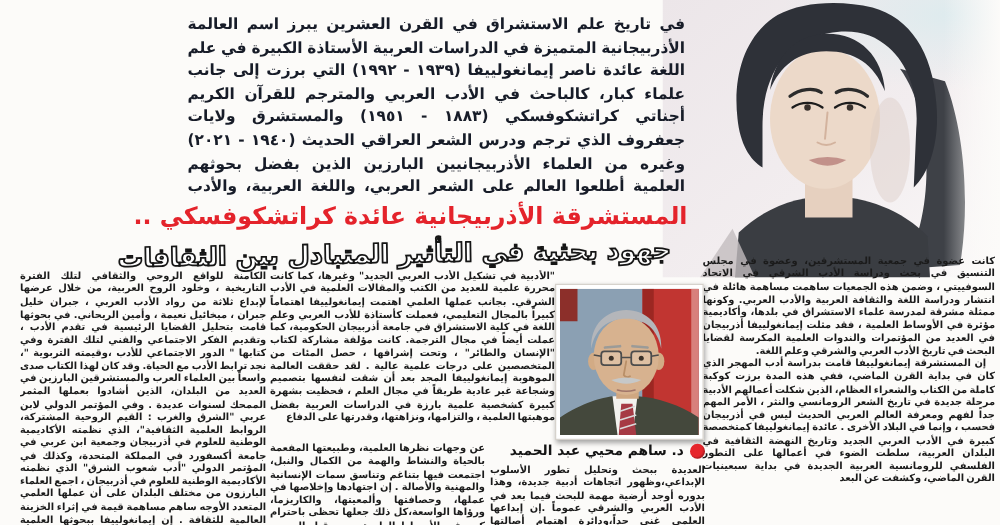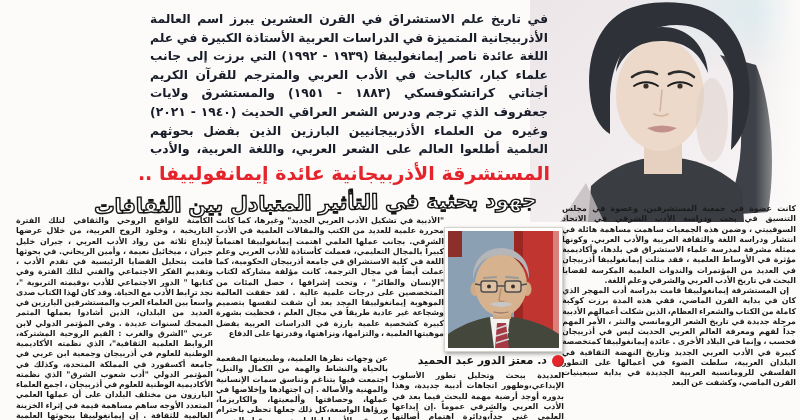--- a/index.html
+++ b/index.html
@@ -113,21 +113,21 @@
       <path d="M132,90 L130,111 M124,114 Q131,118 138,114" stroke="#d3b39e" stroke-width="1.6" fill="none" stroke-linecap="round"></path>
 
       <path d="M117,128 Q132,123 147,128 Q132,137 117,128 Z" fill="#c2918a"></path>
 
       <rect x="225" y="0" width="45" height="222" fill="url(#wfade)"></rect>
     </svg>
   </div>
 
   <div class="header-text">في تاريخ علم الاستشراق في القرن العشرين يبرز اسم العالمة الأذربيجانية المتميزة في الدراسات العربية الأستاذة الكبيرة في علم اللغة عائدة ناصر إيمانغولييفا (١٩٣٩ - ١٩٩٢) التي برزت إلى جانب علماء كبار، كالباحث في الأدب العربي والمترجم للقرآن الكريم أجناتي كراتشكوفسكي (١٨٨٣ - ١٩٥١) والمستشرق ولايات جعفروف الذي ترجم ودرس الشعر العراقي الحديث (١٩٤٠ - ٢٠٢١) وغيره من العلماء الأذربيجانيين البارزين الذين بفضل بحوثهم العلمية أطلعوا العالم على الشعر العربي، واللغة العربية، والأدب العربي الحديث والثقافة العربية. كانت العالمة الموهوبة والنشطة الاجتماعية الأستاذة عائدة إيمانغولييفا أول امرأة أذربيجانية تعمل في مجال الاستشراق ،وتشغل منصب مدير معهد الدراسات الشرقية التابع للأكاديمية الوطنية للعلوم، والمرأة الأولى الحاصلة على درجة الدكتوراه في علم اللغة، والباحثة الأولى في أدب المهجر في أذربيجان .</div>
 
-  <div class="red-title">المستشرقة الأذربيجانية عائدة إيمانفولييفا ..</div>
+  <div class="red-title">المستشرقة الأذربيجانية عائدة كراتشكوفسكي ..</div>
 
   <div class="sub-title">جهود بحثية في التأثير المتبادل بين الثقافات الشرقية والغربية</div>
 
   <div class="body-col col-d">
     <div class="p1">كانت عضوة في جمعية المستشرقين، وعضوة في مجلس التنسيق في بحث ودراسة الأدب الشرقي في الاتحاد السوفييتي ، وضمن هذه الجمعيات ساهمت مساهمة هائلة في انتشار ودراسة اللغة والثقافة العربية والأدب العربي. وكونها ممثلة مشرقة لمدرسة علماء الاستشراق في بلدها، وأكاديمية مؤثرة في الأوساط العلمية ، فقد مثلت إيمانغولييفا أذربيجان في العديد من المؤتمرات والندوات العلمية المكرسة لقضايا البحث في تاريخ الأدب العربي والشرقي وعلم اللغة.</div>
     <div class="p2">إن المستشرقة إيمانغولييفا قامت بدراسة أدب المهجر الذي كان في بداية القرن الماضي، ففي هذه المدة برزت كوكبة كاملة من الكتاب والشعراء العظام، الذين شكلت أعمالهم الأدبية مرحلة جديدة في تاريخ الشعر الرومانسي والنثر ، الأمر المهم جداً لفهم ومعرفة العالم العربي الحديث ليس في أذربيجان فحسب ، وإنما في البلاد الأخرى . عائدة إيمانغولييفا كمتخصصة كبيرة في الأدب العربي الجديد وتاريخ النهضة الثقافية في البلدان العربية، سلطت الضوء في أعمالها على التطور الفلسفي للرومانسية العربية الجديدة في بداية سبعينيات القرن الماضي، وكشفت عن البعد</div>
   </div>
 
   <div class="body-col col-b-upper">"الأدبية في تشكيل الأدب العربي الجديد" وغيرها، كما كانت محررة علمية للعديد من الكتب والمقالات العلمية في الأدب الشرقي. بجانب عملها العلمي اهتمت إيمانغولييفا اهتماماً كبيراً بالمجال التعليمي، فعملت كأستاذة للأدب العربي وعلم اللغة في كلية الاستشراق في جامعة أذربيجان الحكومية، كما عملت أيضاً في مجال الترجمة. كانت مؤلفة مشاركة لكتاب "الإنسان والطائر" ، وتحت إشرافها ، حصل المئات من المتخصصين على درجات علمية عالية . لقد حققت العالمة الموهوبة إيمانغولييفا المجد بعد أن شقت لنفسها بتصميم وشجاعة غير عادية طريقاً في مجال العلم ، فحظيت بشهرة كبيرة كشخصية علمية بارزة في الدراسات العربية بفضل موهبتها العلمية ، والتزامها، ونزاهتها، وقدرتها على الدفاع</div>
   <div class="body-col col-b-lower">عن وجهات نظرها العلمية، وطبيعتها المفعمة بالحياة والنشاط والهمة من الكمال والنبل، اجتمعت فيها بتناغم وتناسق سمات الإنسانية والمهنية والأصالة . إن اجتهادها وإخلاصها في عملها، وحصافتها وألمعيتها، والكاريزما، ورؤاها الواسعة،كل ذلك جعلها تحظى باحترام كبير في الأوساط العلمية، ومن قبل الجميع. كانت مثالاً حقيقياً للتفاني في سبيل العلم والخدمة المجتمعية، ومثالاً للخير والنبل.</div>
@@ -170,16 +170,16 @@
       <path d="M53,58 L51,69 Q53,72 56,70" stroke="#b98f67" stroke-width="1.4" fill="none" stroke-linecap="round"></path>
 
       <path d="M41,73 Q53,69 65,73 Q53,79 41,73 Z" fill="#c6c8c8"></path>
 
       <path d="M46,81 Q53,83 60,81" stroke="#a0756a" stroke-width="1.3" fill="none" stroke-linecap="round"></path>
     </svg>
   </div>
 
   <div class="caption-row">
     <span class="caption-dot"></span>
-    <span class="caption-text">د. معتز الدور عبد الحميد</span>
+    <span class="caption-text">د. ساهم محيي عبد الحميد</span>
   </div>
 
 </div>
 
 </body></html>

